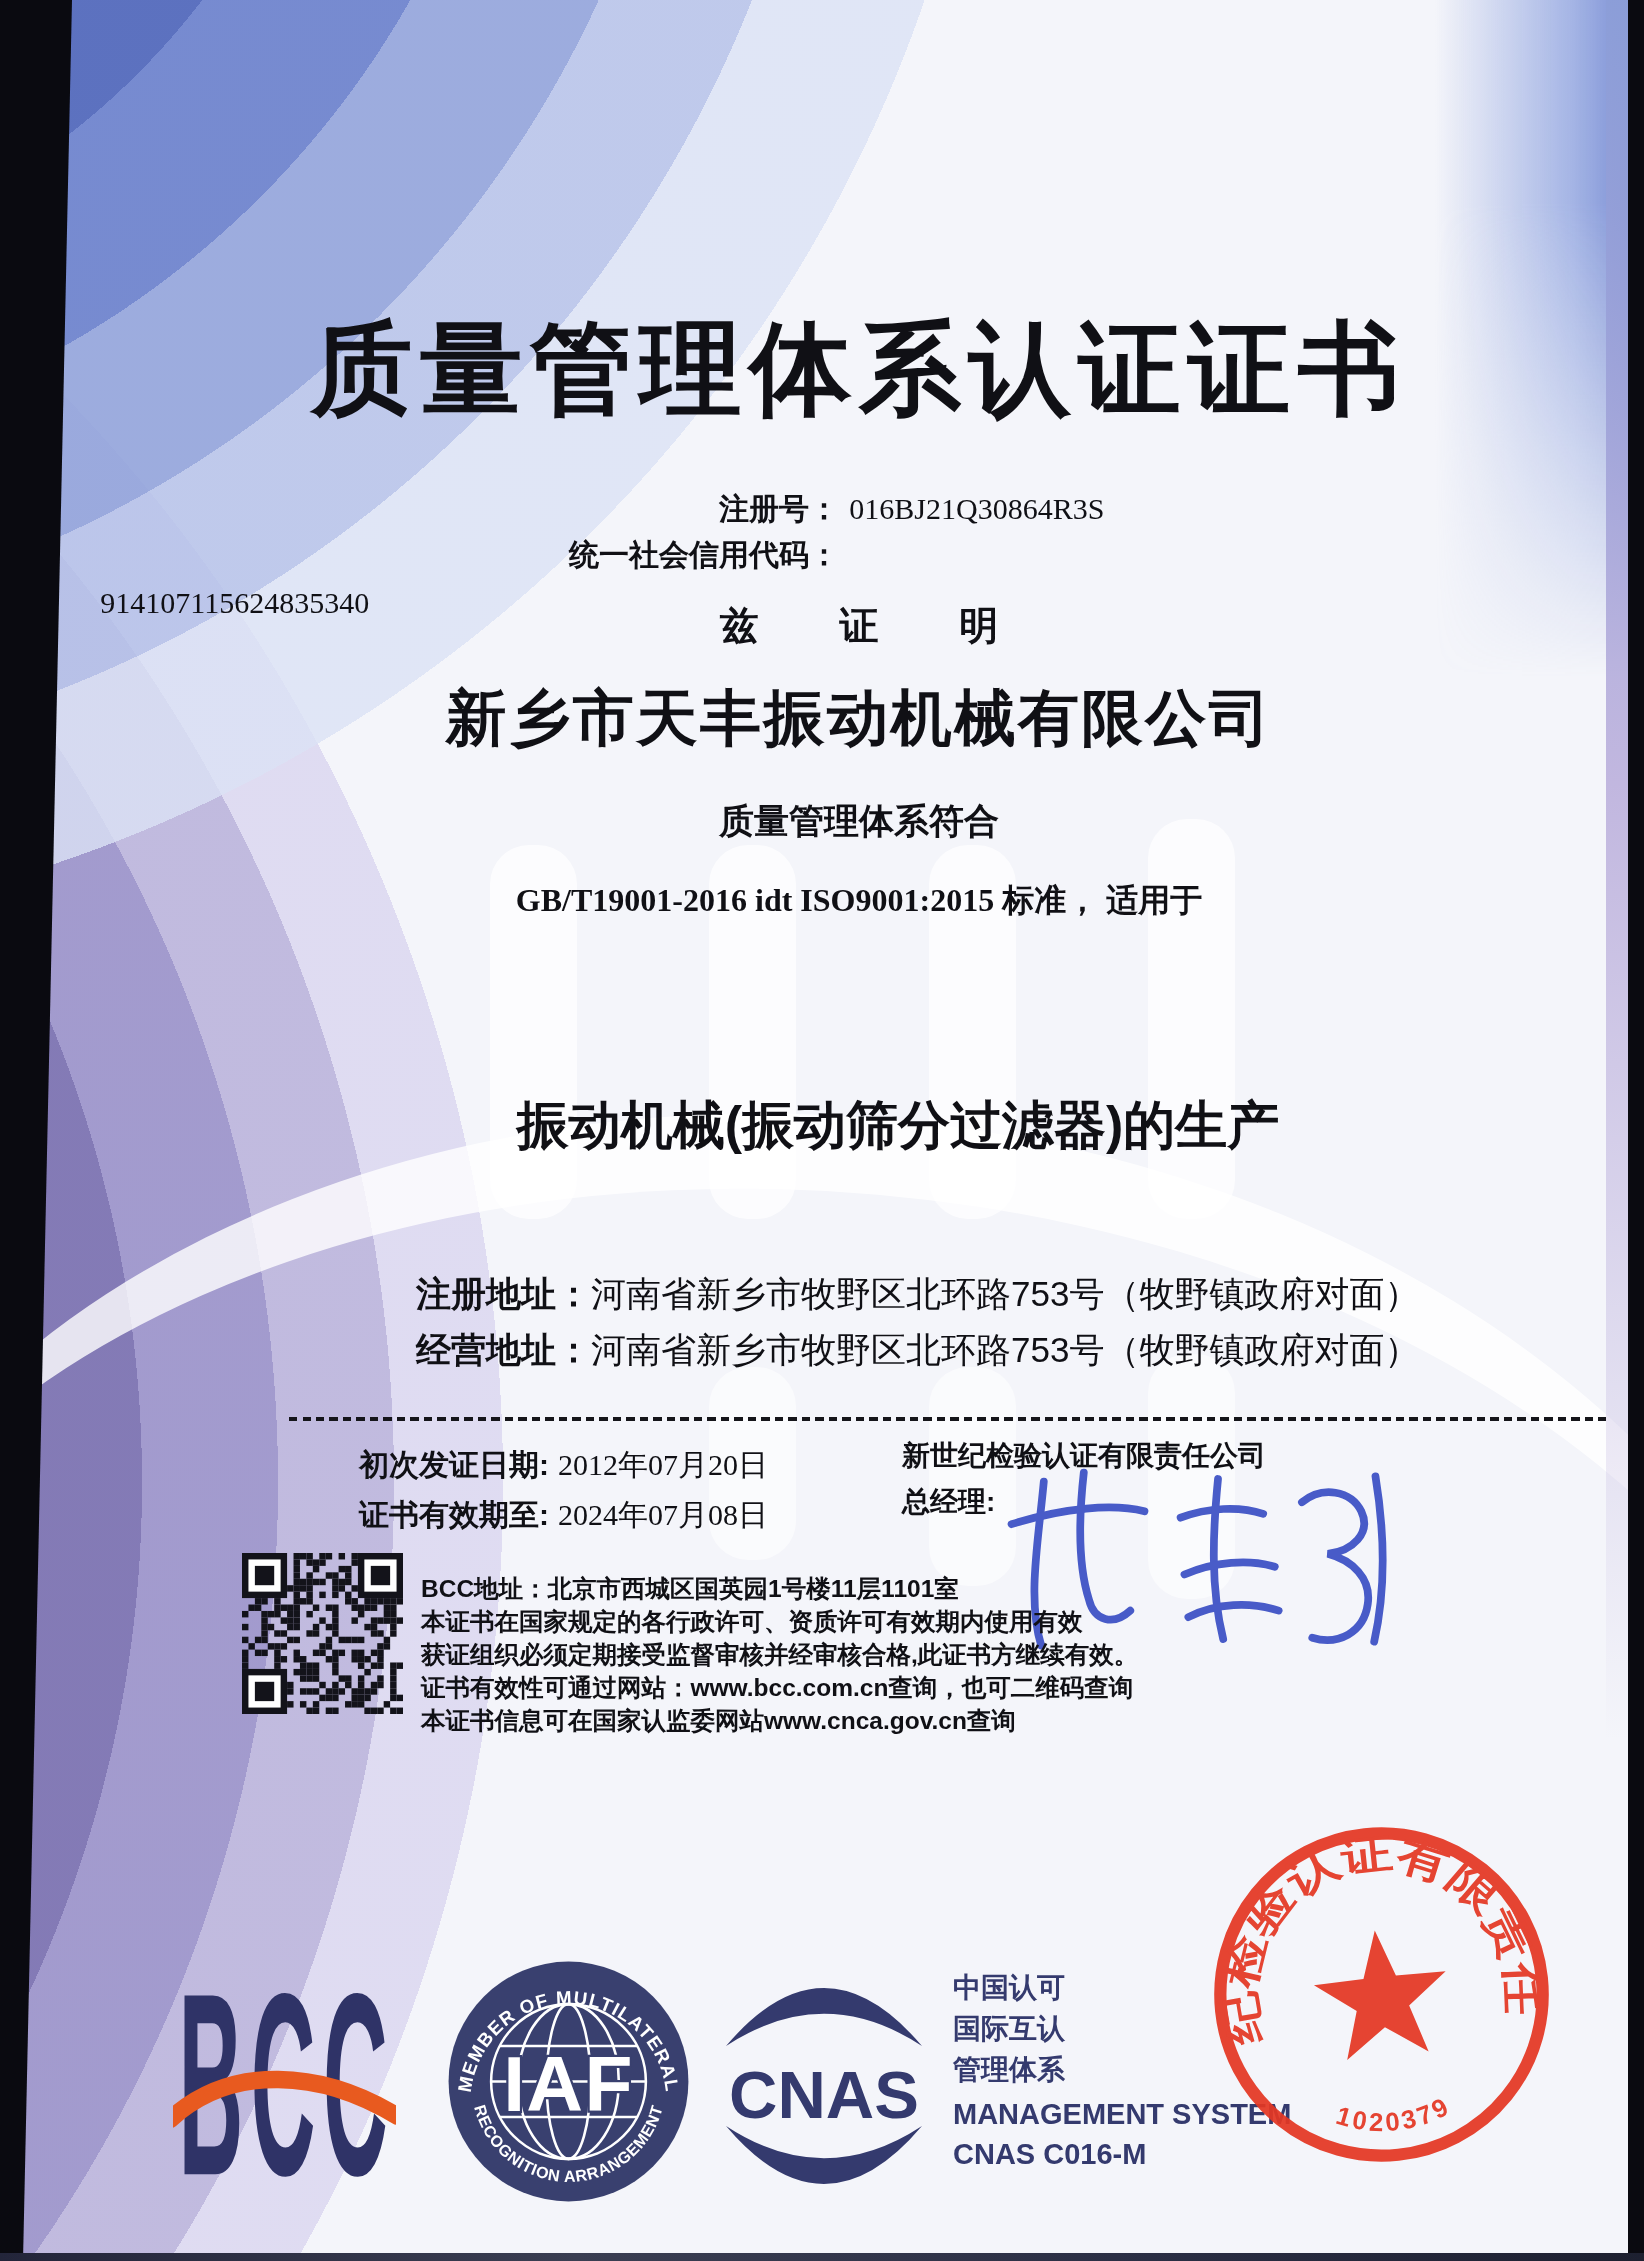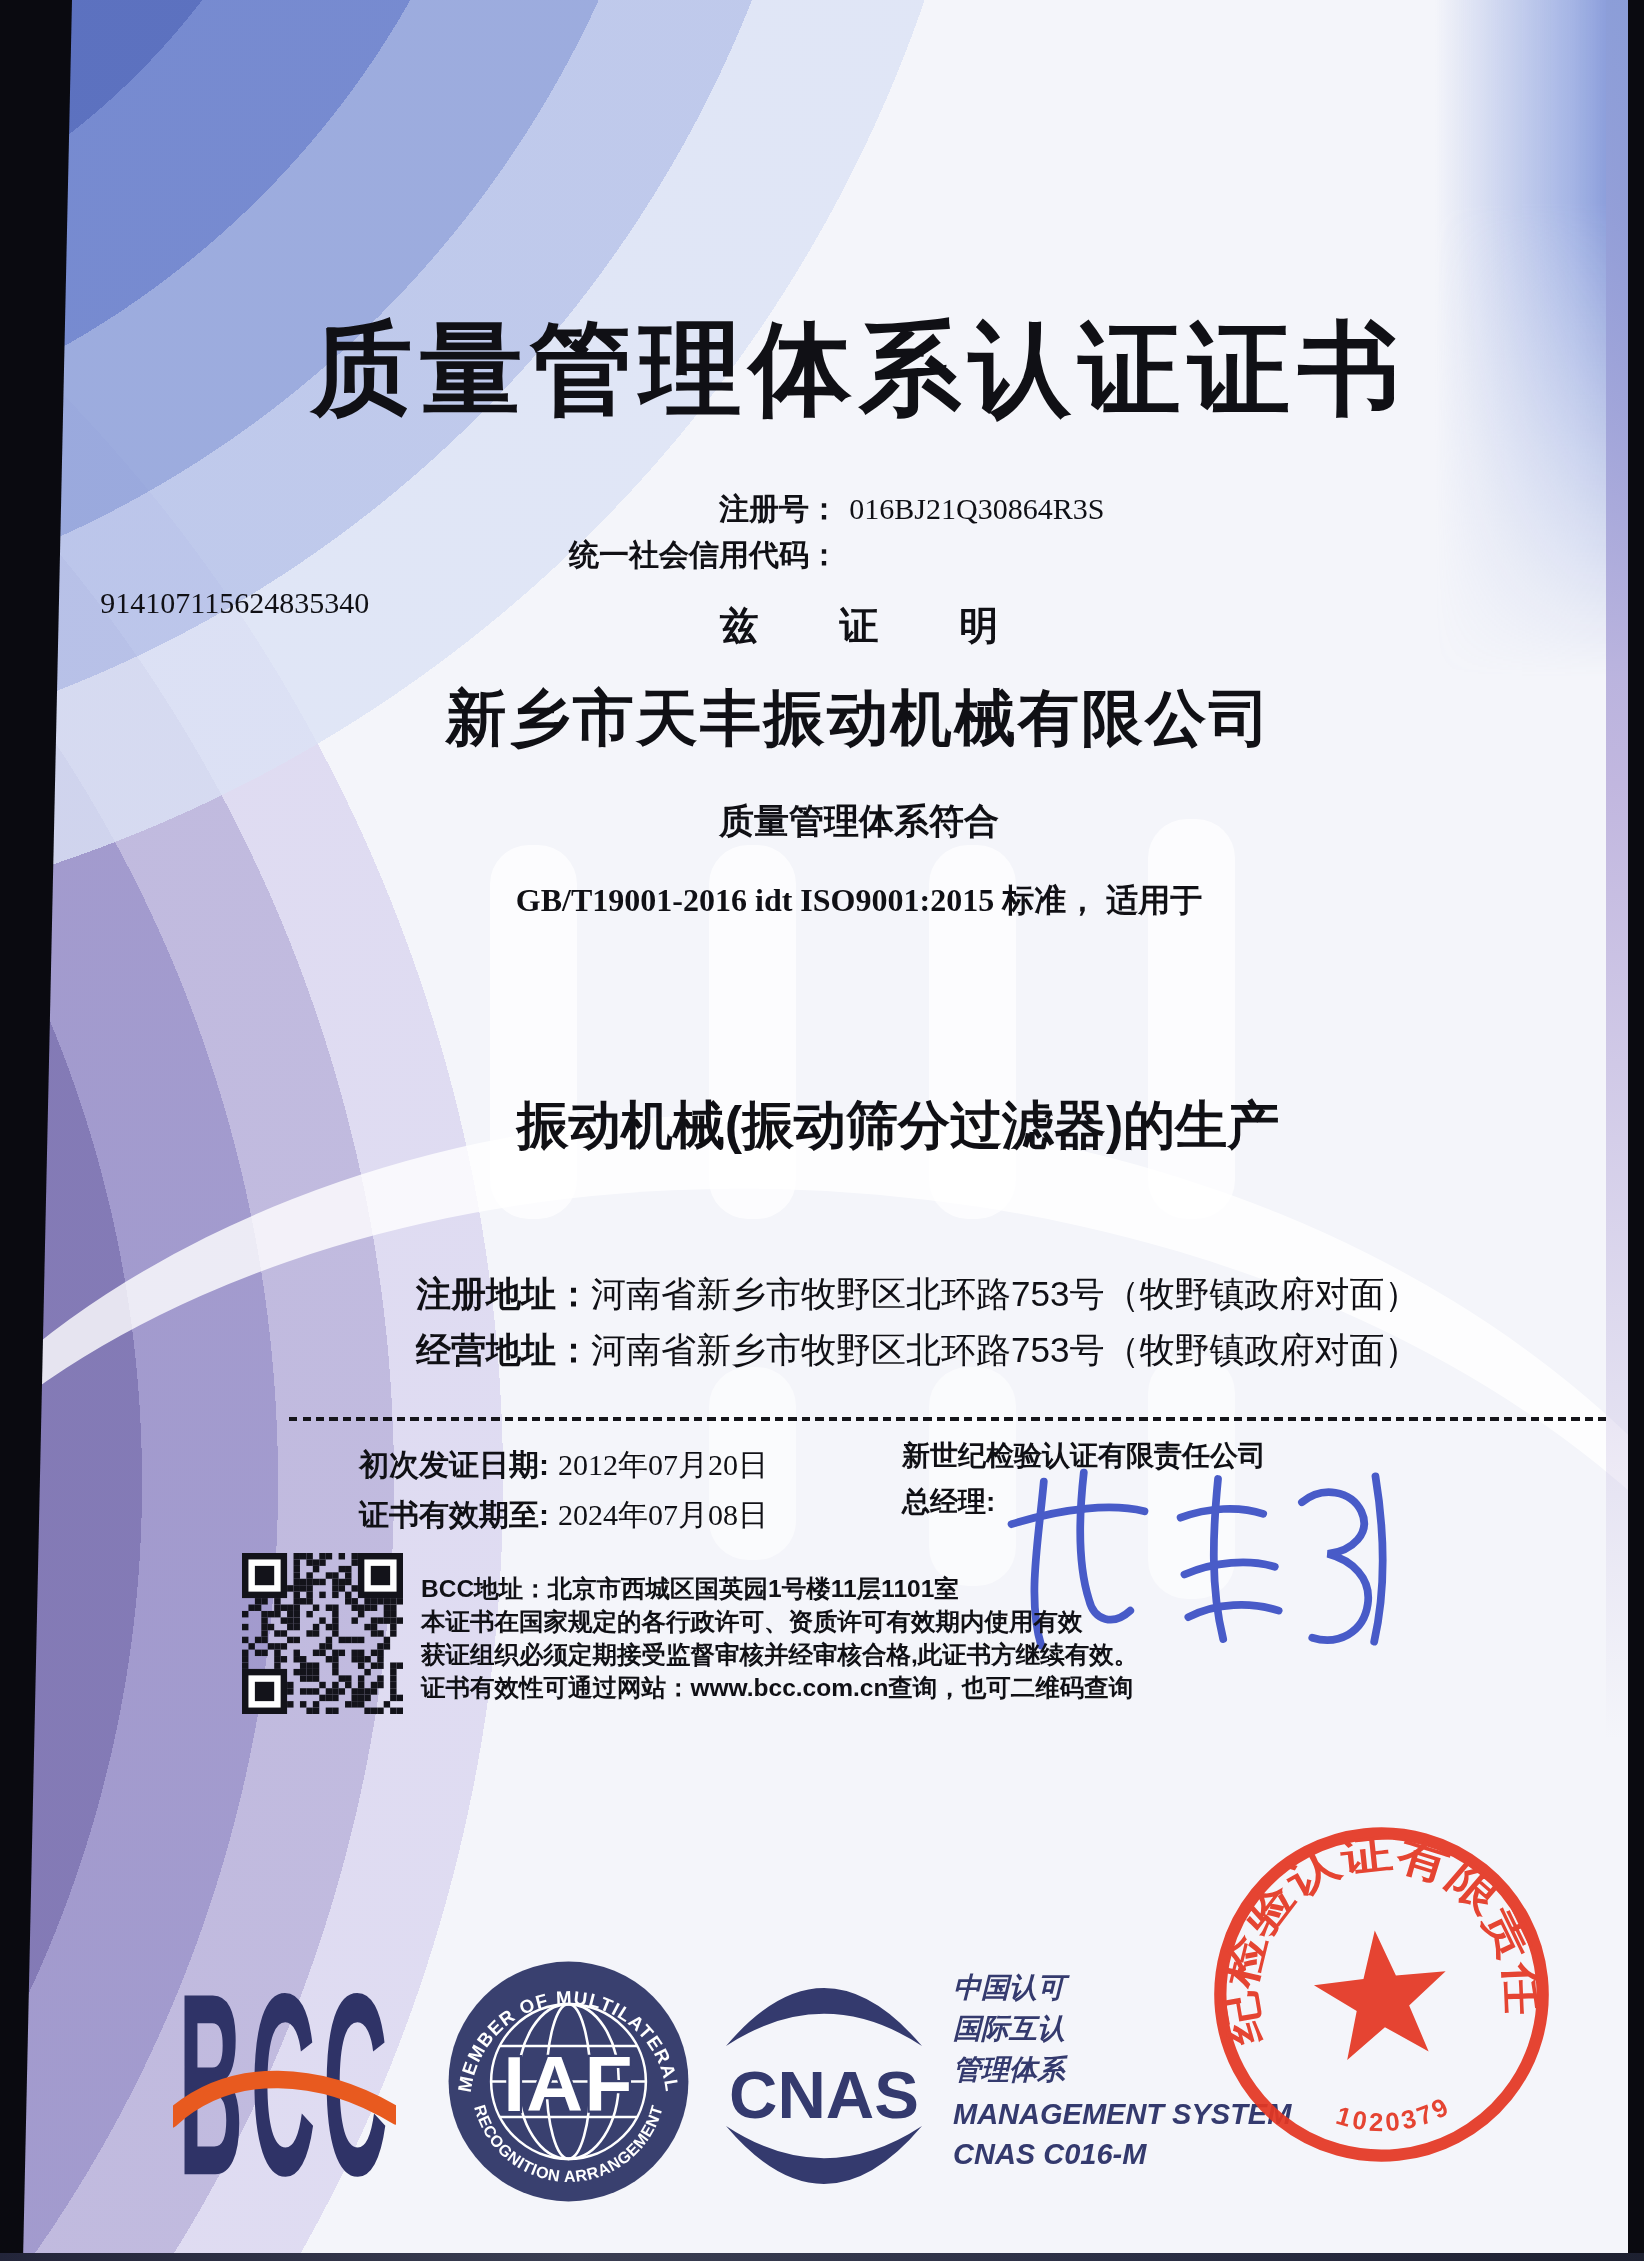--- a/index.html
+++ b/index.html
@@ -377,20 +377,21 @@
         <rect x="10" y="190" width="50" height="50" fill="#fff"></rect>
         <rect x="20" y="200" width="30" height="30"></rect>
       </g>
     </svg>
 
   <div class="abs fineprint" style="left:421px;top:1560px;">
     <div>BCC地址：北京市西城区国英园1号楼11层1101室</div>
     <div>本证书在国家规定的各行政许可、资质许可有效期内使用有效</div>
     <div>获证组织必须定期接受监督审核并经审核合格,此证书方继续有效。</div>
     <div>证书有效性可通过网站：www.bcc.com.cn查询，也可二维码查询</div>
+    <div>本证书信息可在国家认监委网站www.cnca.gov.cn查询</div>
   </div>
 
   <svg class="abs" style="left:173px;top:1981px;" width="223" height="201" viewBox="0 0 345 312">
     <g transform="translate(8,300) scale(0.58,1.68)">
       <text x="0" y="0" font-size="240" font-weight="900" letter-spacing="20" fill="#2f3367">BCC</text>
     </g>
     <path d="M -5,215 C 90,128 230,138 348,210" fill="none" stroke="#e85a1f" stroke-width="27" stroke-linecap="round"></path>
   </svg>
 
   <svg class="abs" style="left:446px;top:1959px;" width="245" height="245" viewBox="0 0 380 380">
@@ -420,21 +421,21 @@
       <textPath href="#iafBot" startOffset="50%">RECOGNITION ARRANGEMENT</textPath>
     </text>
   </svg>
 
   <svg class="abs" style="left:708px;top:1957px;" width="232" height="258" viewBox="0 0 360 400">
     <path d="M28,138 Q180,-42 332,138 Q180,38 28,138 Z" fill="#343a6e"></path>
     <text x="180" y="250" text-anchor="middle" font-size="104" font-weight="800" fill="#343a6e">CNAS</text>
     <path d="M28,262 Q180,442 332,262 Q180,362 28,262 Z" fill="#343a6e"></path>
   </svg>
 
-  <div class="abs" style="left:953px;top:1967px;font-style:italic;">
+  <div class="abs" style="left:953px;top:1967px;">
     <div class="acc-cjk">中国认可</div>
     <div class="acc-cjk">国际互认</div>
     <div class="acc-cjk">管理体系</div>
     <div class="acc-lat" style="margin-top:3.9px;">MANAGEMENT SYSTEM</div>
     <div class="acc-lat">CNAS C016-M</div>
   </div>
 
   <svg class="abs" style="left:1201px;top:1814px;" width="361" height="361" viewBox="0 0 560 560" opacity="0.93">
     <g transform="rotate(-6 280 280)" fill="#e43723">
       <circle cx="280" cy="280" r="250" fill="none" stroke="#e43723" stroke-width="19"></circle>

